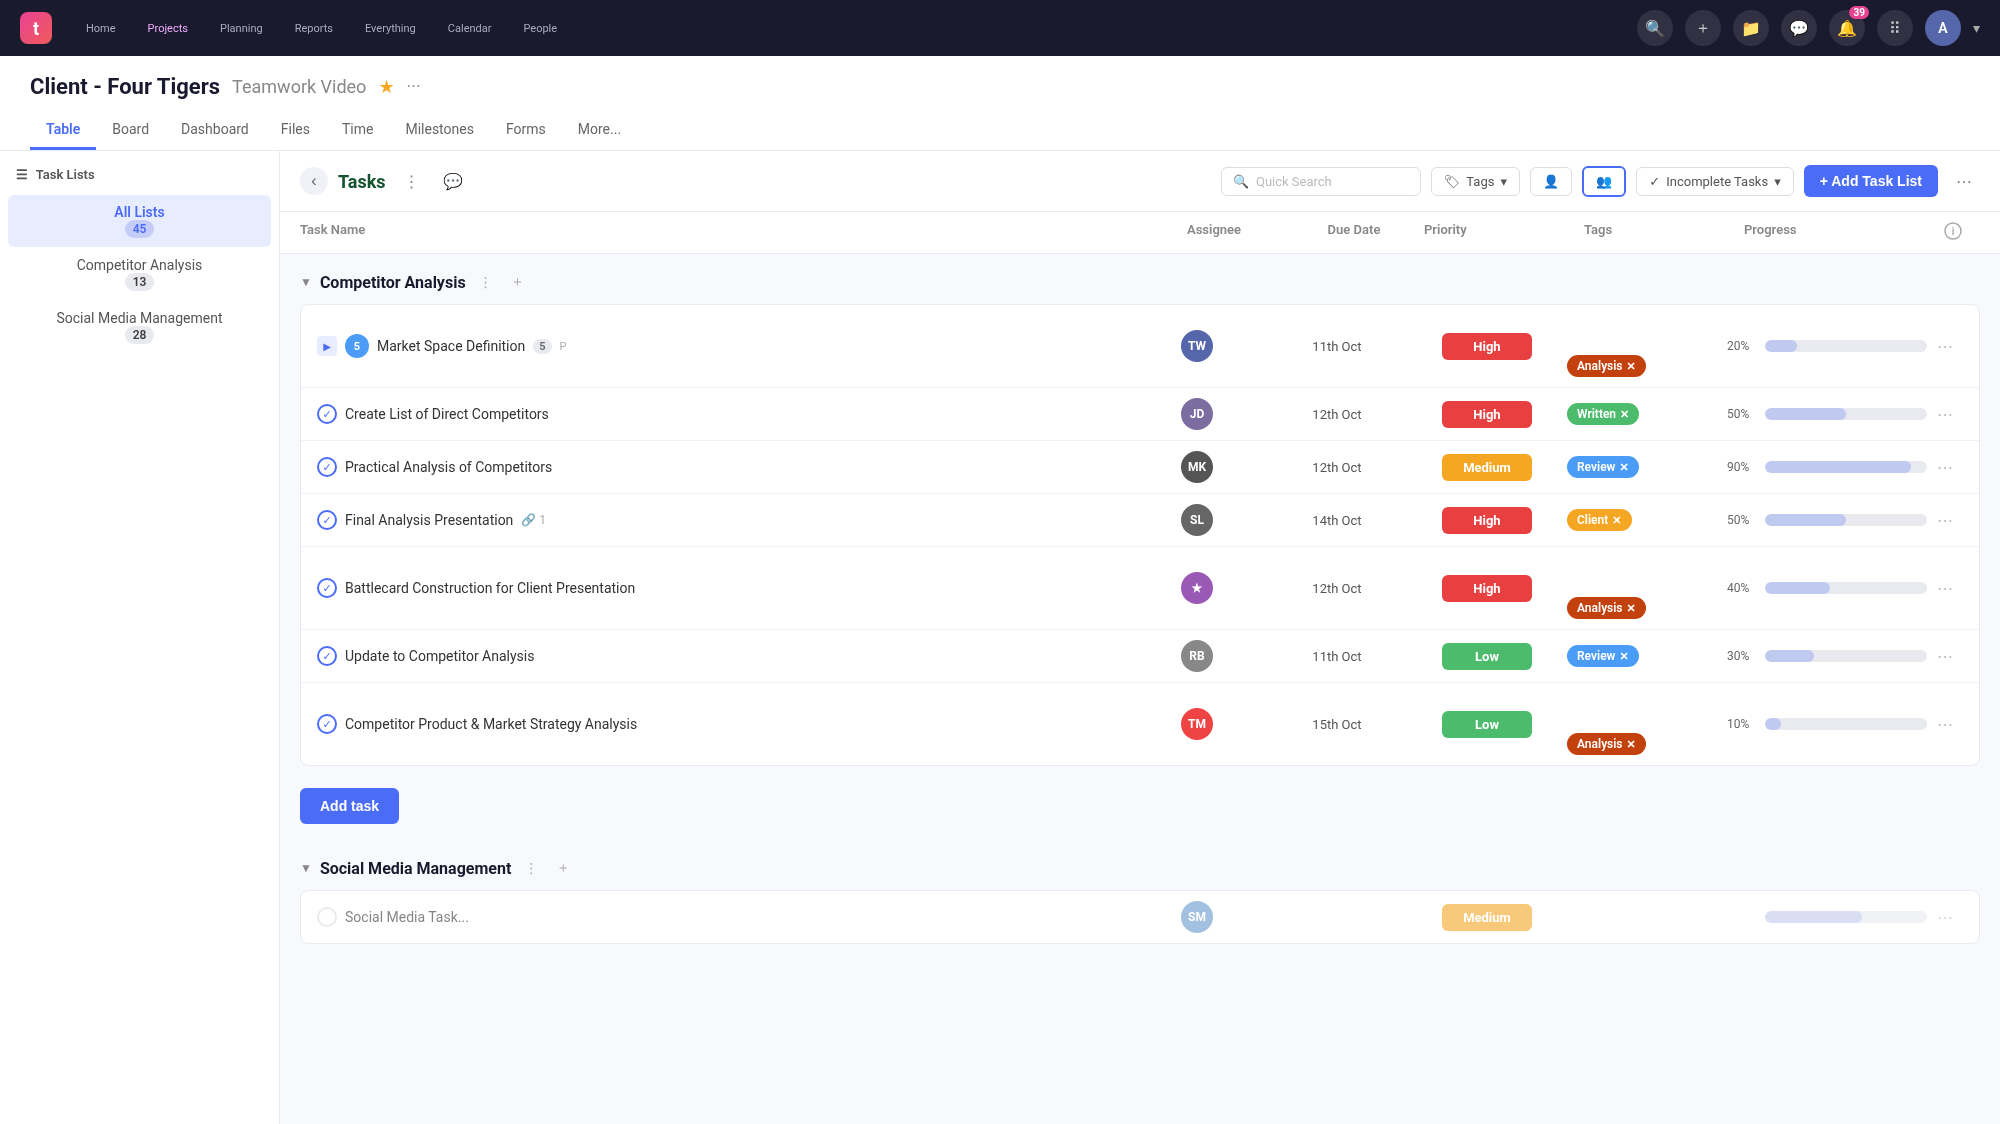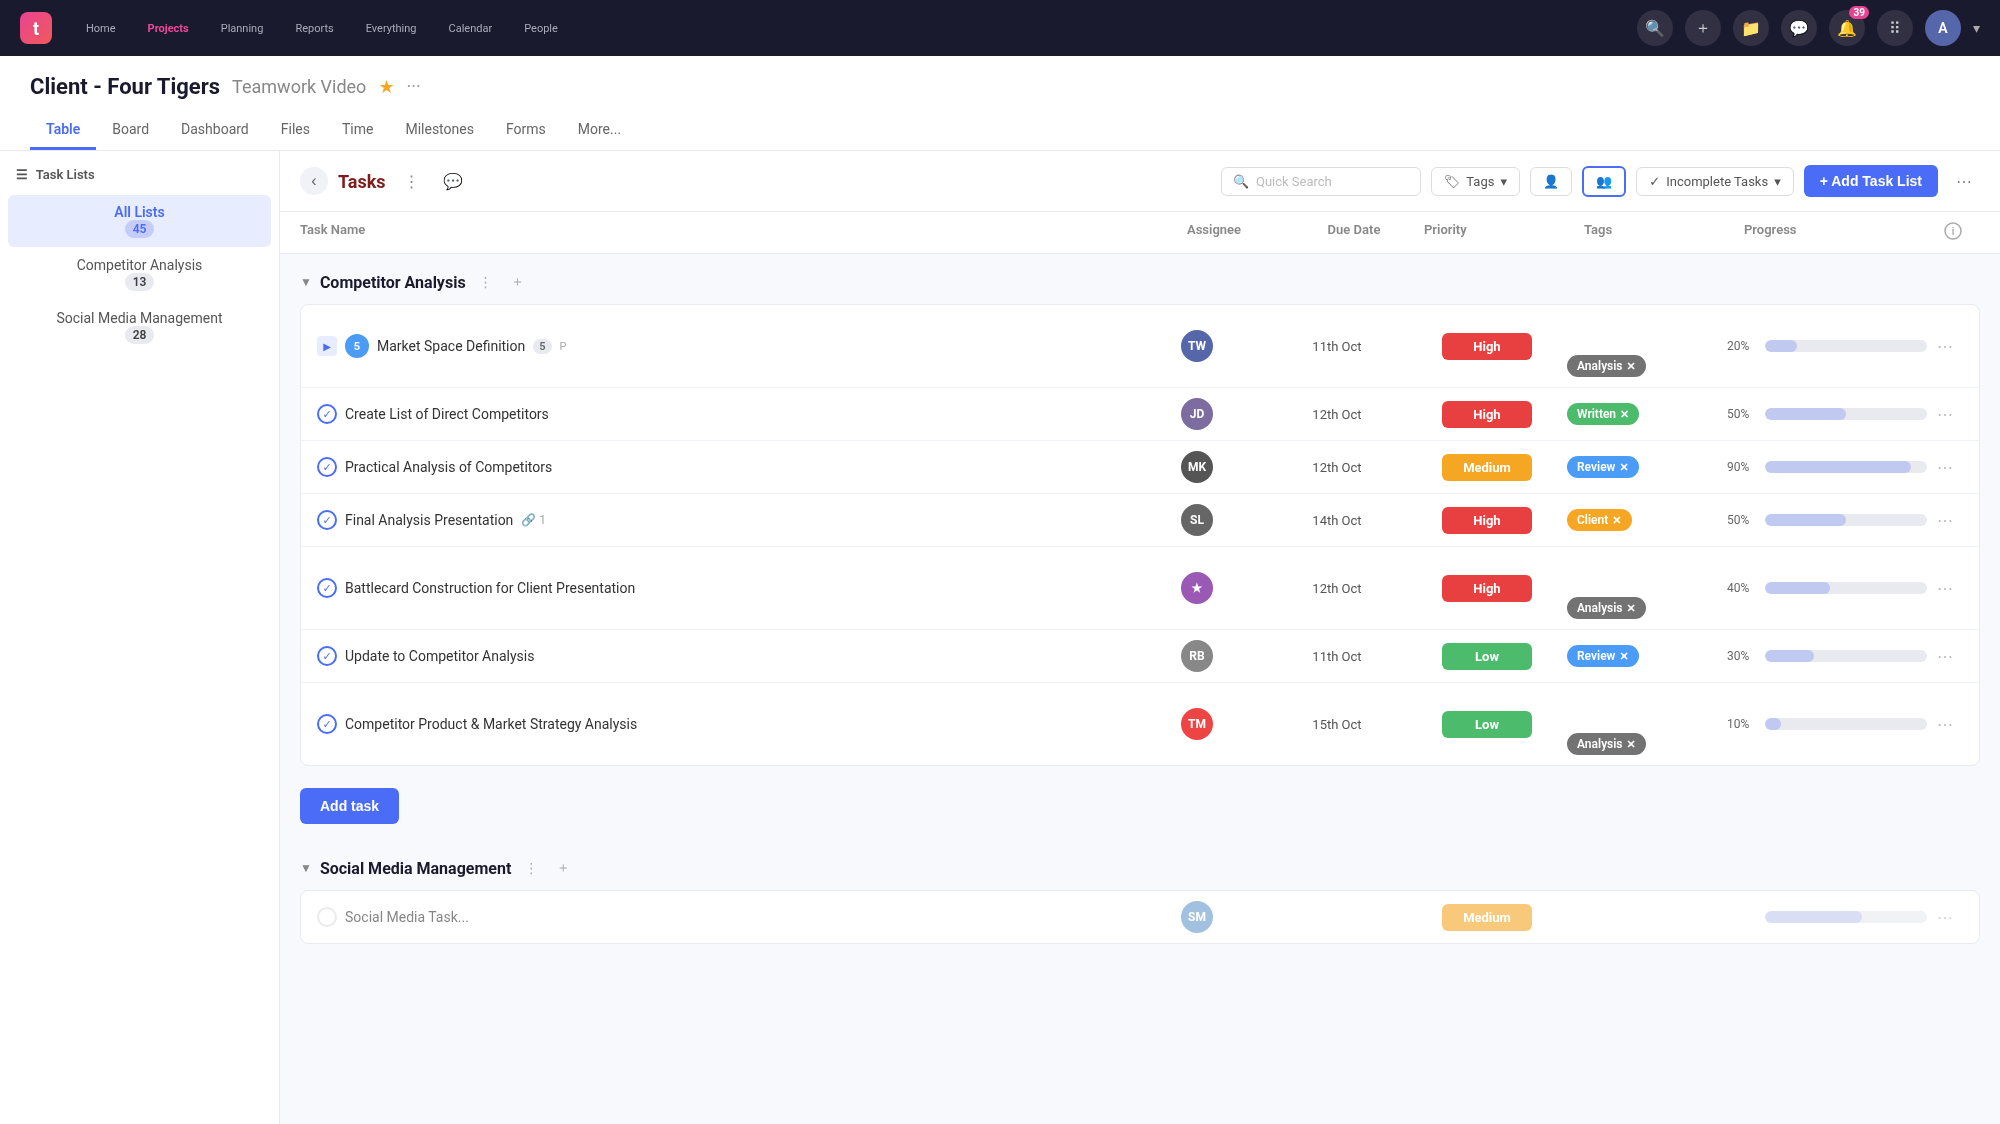--- a/index.html
+++ b/index.html
@@ -23,21 +23,21 @@
       font-weight: bold; font-size: 18px; color: #fff;
       margin-right: 20px;
       flex-shrink: 0;
     }
     .topnav-links { display: flex; gap: 4px; flex: 1; }
     .topnav-link {
       color: #aab; padding: 8px 14px; border-radius: 6px;
       cursor: pointer; font-size: 11px; text-decoration: none;
       transition: color 0.2s;
     }
-    .topnav-link.active { color: #ec4899; font-weight: 700; }
+    .topnav-link.active { color: #f0abfc; font-weight: 400; }
     .topnav-actions { display: flex; align-items: center; gap: 12px; }
     .topnav-icon-btn {
       width: 36px; height: 36px; border-radius: 50%;
       background: rgba(255,255,255,0.1);
       display: flex; align-items: center; justify-content: center;
       cursor: pointer; color: #ccc; font-size: 16px;
       position: relative;
     }
     .badge {
       position: absolute; top: -4px; right: -4px;
@@ -117,21 +117,21 @@
       background: #fff;
       border-bottom: 1px solid #e8eaf0;
       position: sticky; top: 0; z-index: 10;
     }
     .collapse-btn {
       width: 28px; height: 28px; border-radius: 50%;
       background: #f0f2f8; border: none;
       display: flex; align-items: center; justify-content: center;
       cursor: pointer; color: #666; font-size: 16px;
     }
-    .tasks-title { font-size: 18px; font-weight: 700; color: #7f1d1d; }
+    .tasks-title { font-size: 18px; font-weight: 700; color: #14532d; }
     .toolbar-icon-btn {
       width: 32px; height: 32px; border-radius: 6px;
       display: flex; align-items: center; justify-content: center;
       cursor: pointer; color: #888; font-size: 16px;
       transition: background 0.15s;
     }
     .spacer { flex: 1; }
     .search-box {
       display: flex; align-items: center; gap: 6px;
       border: 1px solid #ddd; border-radius: 6px;
@@ -230,21 +230,21 @@
     .priority-high { background: #e84040; }
     .priority-medium { background: #f5a623; }
     .priority-low { background: #4cbb6c; }
     .tags-cell { display: flex; align-items: center; gap: 4px; }
     .tag-badge {
       display: flex; align-items: center; gap: 4px;
       border-radius: 20px; padding: 4px 10px;
       font-size: 12px; font-weight: 600; color: #fff;
       cursor: pointer;
     }
-    .tag-analysis { background: #737373; margin-top: 40px; }
+    .tag-analysis { background: #c2410c; margin-top: 40px; }
     .tag-written { background: #4cbb6c; }
     .tag-review { background: #4a9cf7; }
     .tag-client { background: #f5a623; }
     .tag-x { font-size: 11px; }
     .progress-cell { display: flex; align-items: center; gap: 8px; }
     .progress-bar-bg {
       flex: 1; height: 12px; background: #e8eaf0; border-radius: 6px; overflow: hidden;
     }
     .progress-bar-fill {
       height: 100%; background: #c0c9f0; border-radius: 6px;

